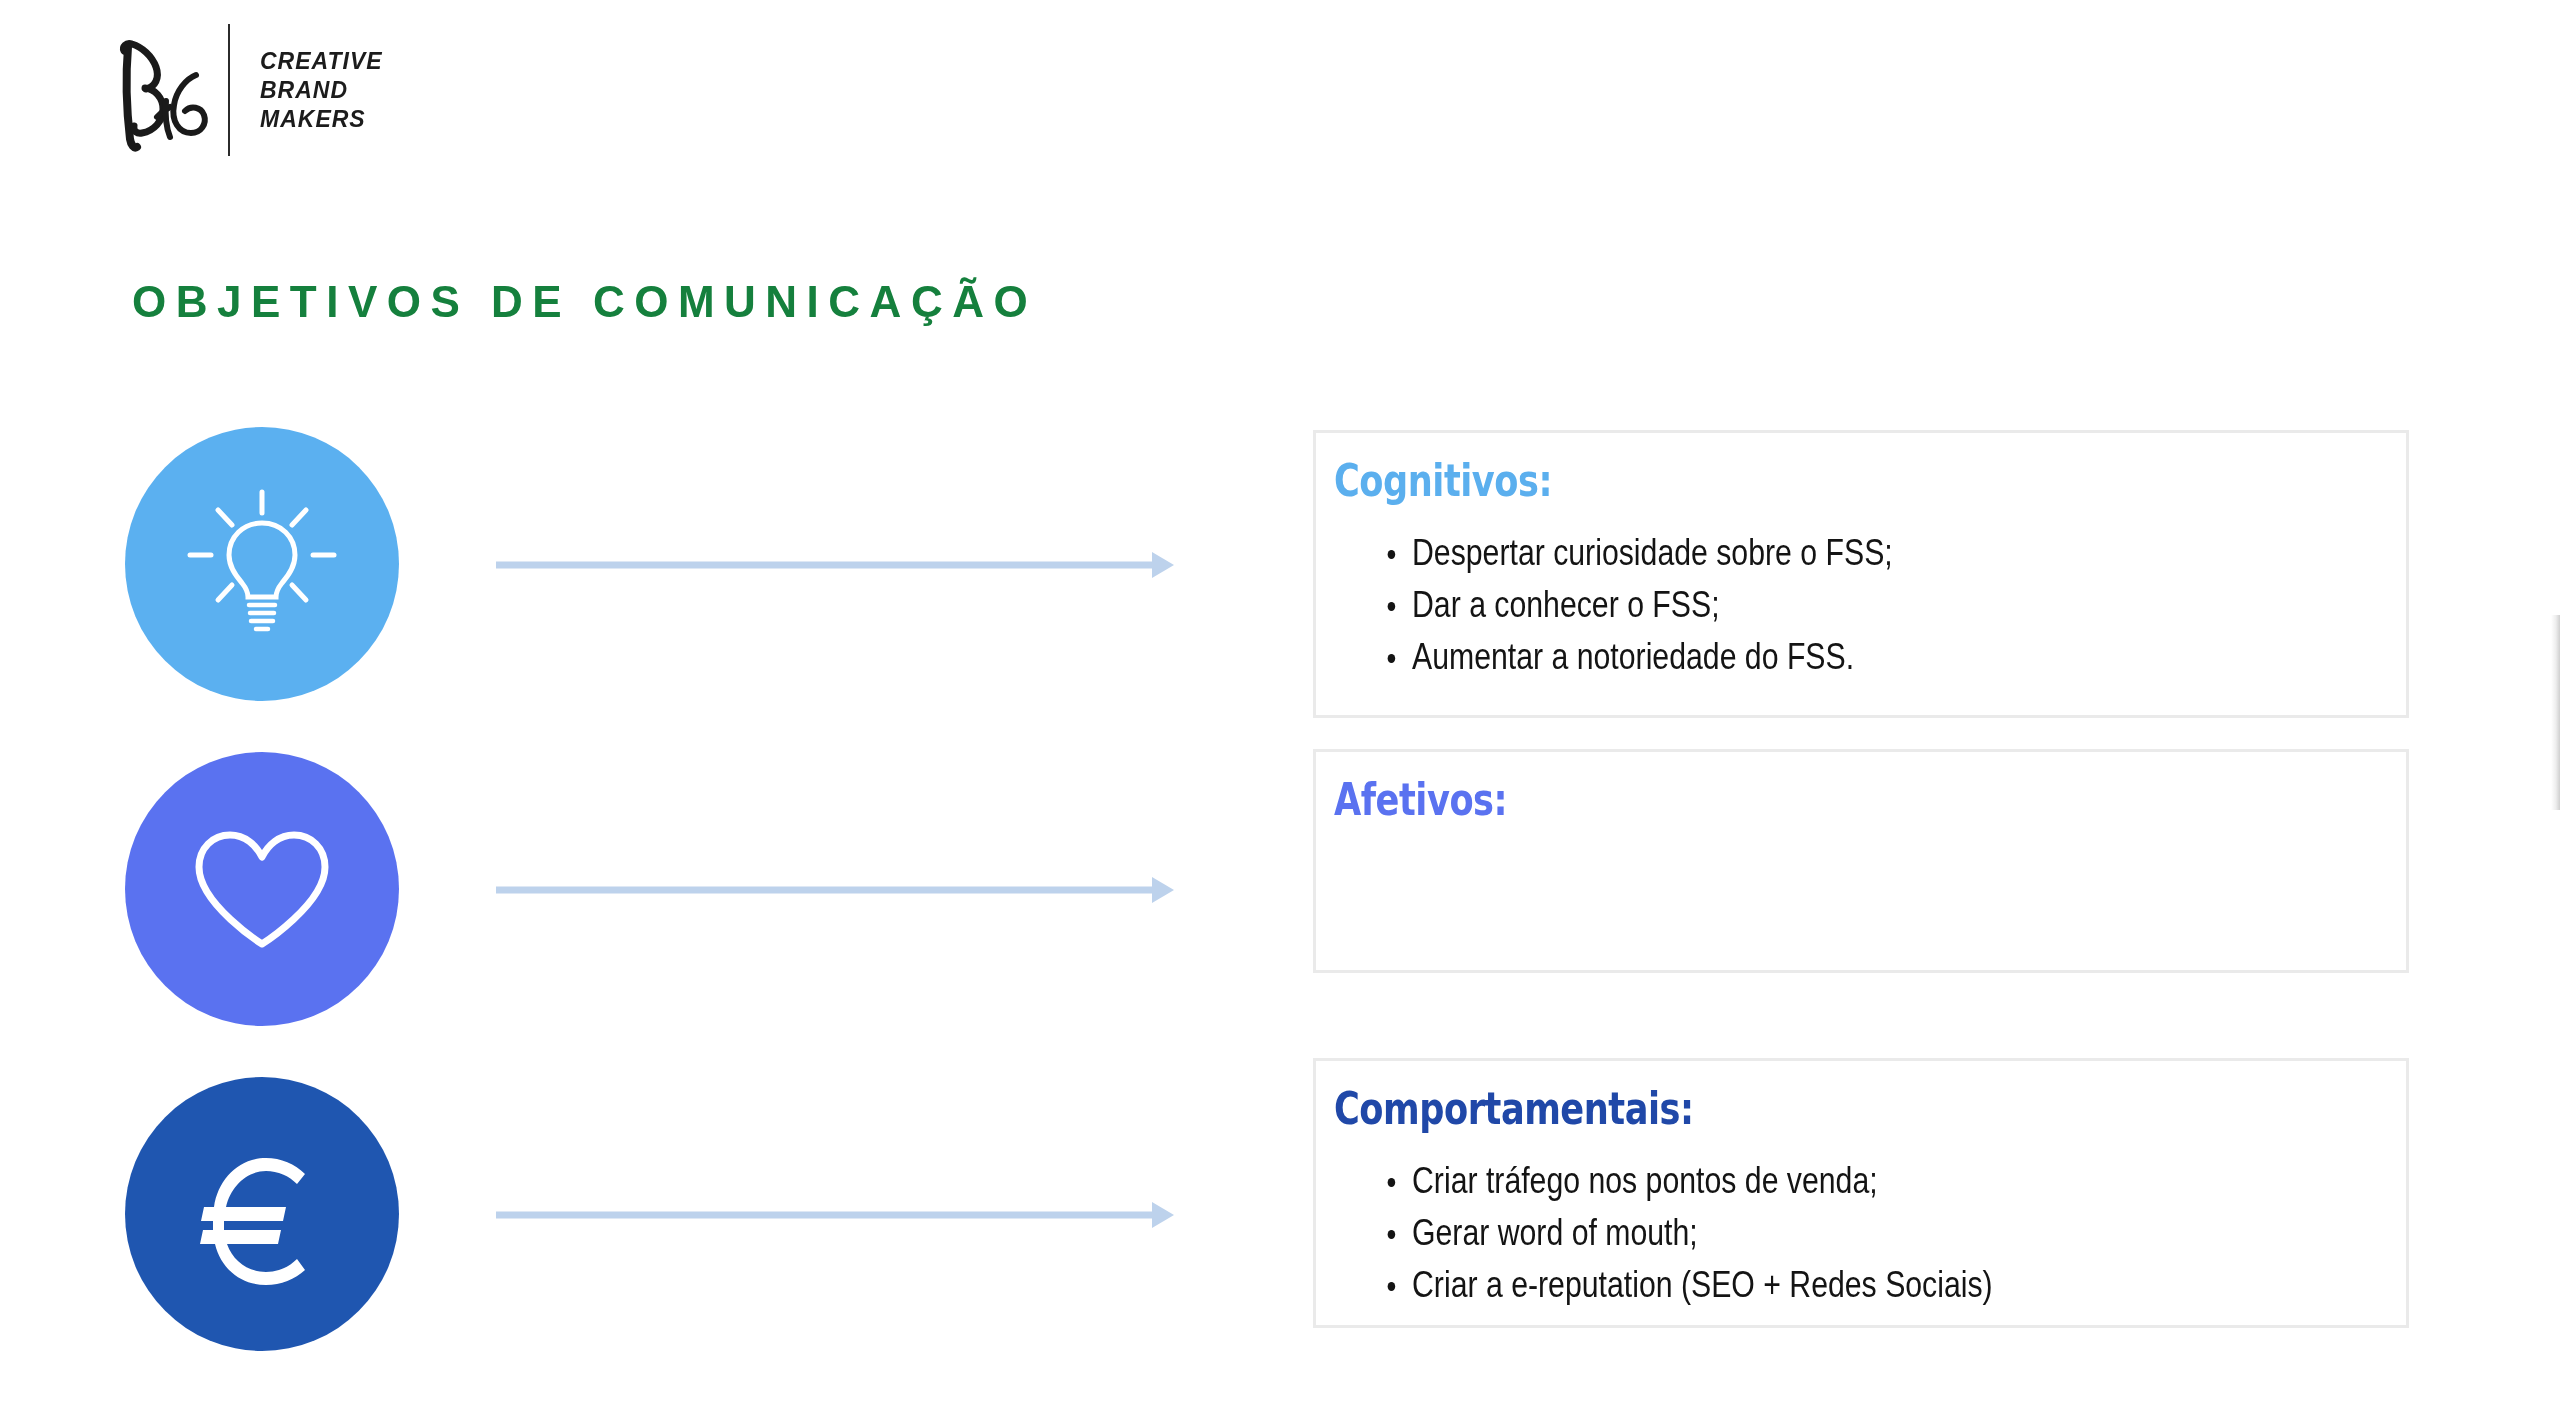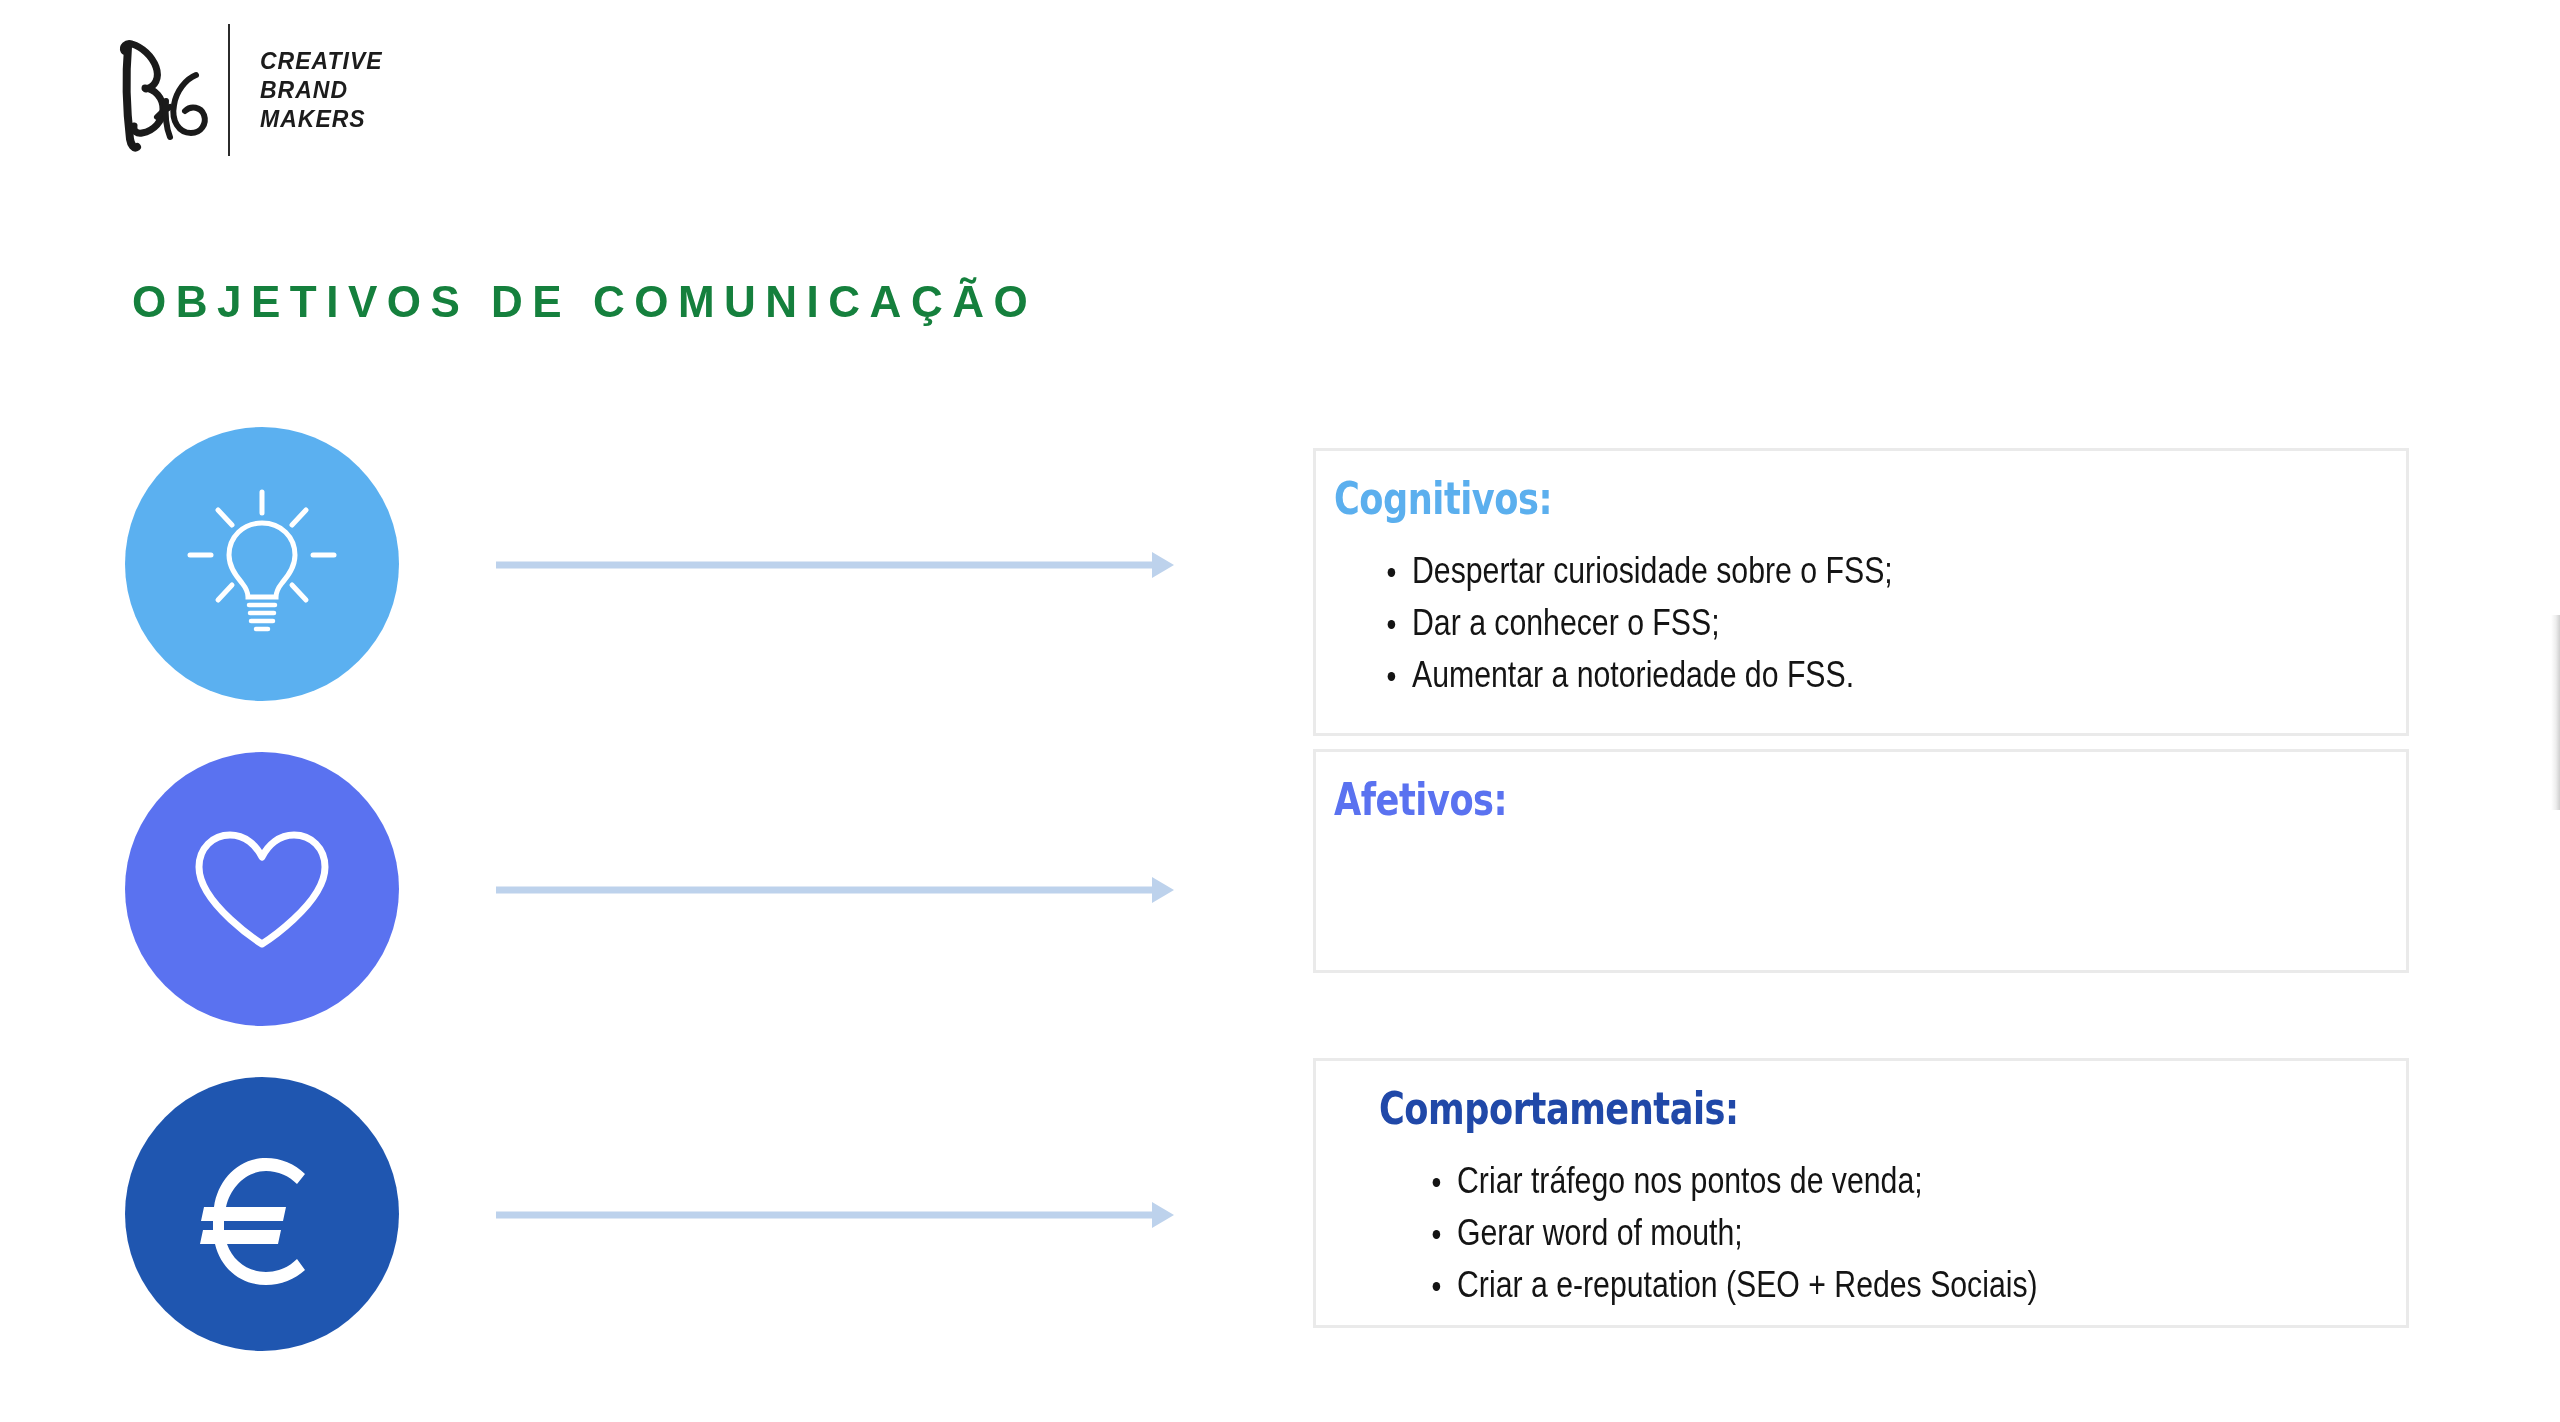--- a/index.html
+++ b/index.html
@@ -112,23 +112,23 @@
 
   
   .box {
     position: absolute;
     left: 1313px;
     width: 1096px;
     border: 3px solid #EAEAEA;
     background: #ffffff;
     box-sizing: border-box;
   }
-  .box-1 { top: 448px;  height: 288px; }
+  .box-1 { top: 430px;  height: 288px; }
   .box-2 { top: 749px;  height: 224px; }
-  .box-3 { top: 1058px; height: 270px; padding-left: 45px; }
+  .box-3 { top: 1058px; height: 270px; }
 
   .box-heading {
     font-family: "DejaVu Sans", sans-serif;
     font-weight: 700;
     font-size: 44px;
     line-height: 1.0;
     letter-spacing: -0.6px;
     margin: 26px 0 0 18px;
     transform: scaleX(0.80);
     transform-origin: left center;

